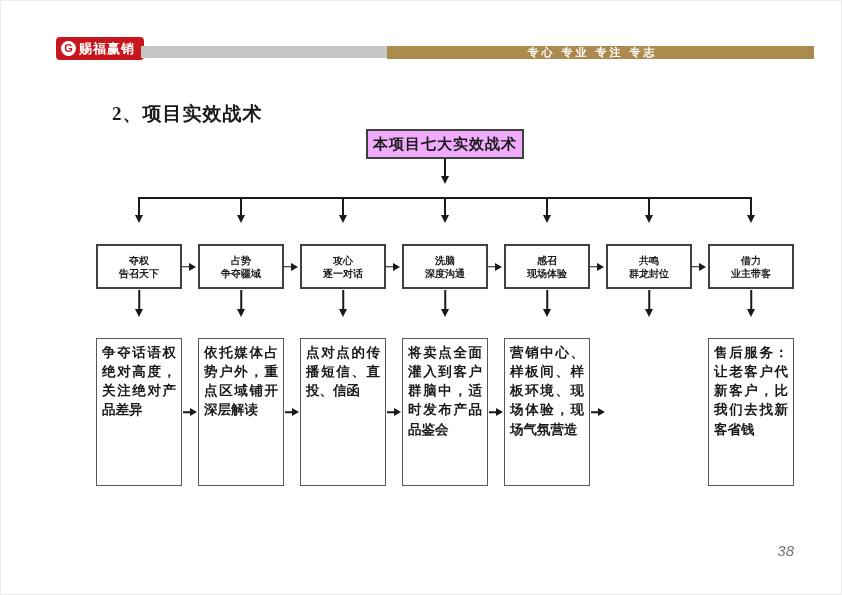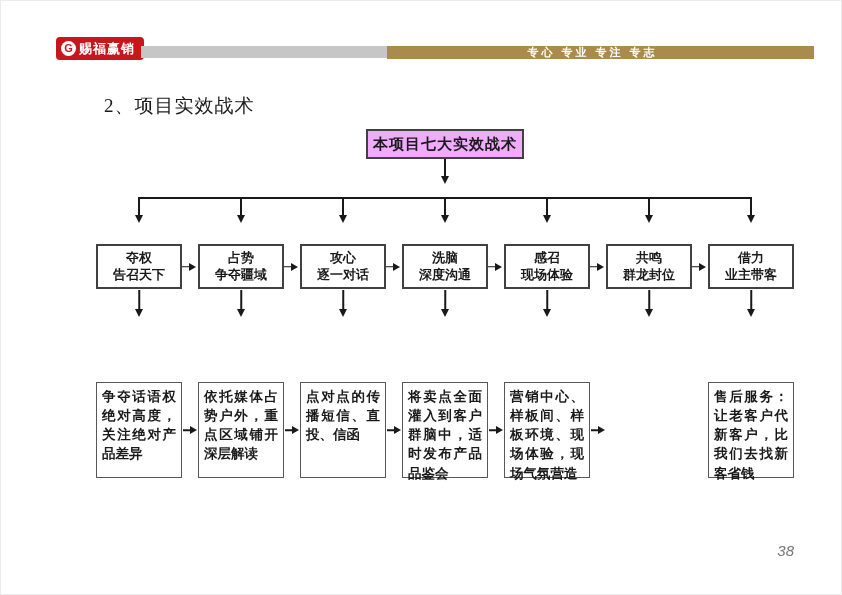--- a/index.html
+++ b/index.html
@@ -22,21 +22,21 @@
   .logo-text{color:#fff;font-weight:bold;font-size:13px;margin-left:3px;letter-spacing:1px;
     font-family:"Liberation Serif","DejaVu Serif",serif;}
   .bar-gray{position:absolute;left:140px;top:45px;width:246px;height:12px;background:#c6c6c6;}
   .bar-gold{
     position:absolute;left:386px;top:45px;width:427px;height:13px;background:#ab8a4e;
     display:flex;align-items:center;justify-content:center;padding-right:16px;box-sizing:border-box;
   }
   .bar-gold span{color:#fff;font-size:11px;font-weight:bold;letter-spacing:3px;line-height:13px;}
   
   .page-title{
-    position:absolute;left:95px;top:84px;margin:8px;font-size:19px;font-weight:normal;
+    position:absolute;left:95px;top:84px;margin:16px;font-size:19px;font-weight:bold;
     font-family:"Liberation Serif","DejaVu Serif",serif;letter-spacing:1px;
   }
   
   .chart{position:absolute;left:95px;top:128px;width:698px;height:346px;
     font-family:"Liberation Serif","DejaVu Serif",serif;}
   .root-box{
     position:absolute;left:270px;top:0;width:158px;height:30px;box-sizing:border-box;
     border:2px solid #414141;display:flex;align-items:center;justify-content:center;
     font-size:15px;font-weight:bold;letter-spacing:1px;background:#f0abfc;
   }
@@ -47,26 +47,26 @@
     border-left:4px solid transparent;border-right:4px solid transparent;border-top:8px solid #191919;
   }
   .root-head{position:absolute;left:345px;top:47px;width:0;height:0;
     border-left:4px solid transparent;border-right:4px solid transparent;border-top:8px solid #191919;}
   .h-line{position:absolute;left:42px;top:68px;width:614px;height:1.5px;background:#191919;}
   .cols{position:absolute;left:0;top:115px;width:698px;display:flex;justify-content:space-between;}
   .col{position:relative;width:86px;}
   .tactic{
     position:relative;height:45px;box-sizing:border-box;border:2px solid #414141;background:#fff;
     display:flex;flex-direction:column;align-items:center;justify-content:center;
-    font-size:13px;font-weight:bold;line-height:1.3;text-align:center;
+    font-size:10px;font-weight:bold;line-height:1.3;text-align:center;
   }
   .detail{
-    position:relative;height:96px;box-sizing:border-box;border:1.5px solid #575757;background:#fff;
+    position:relative;height:148px;box-sizing:border-box;border:1.5px solid #575757;background:#fff;
     padding:4px 5px;font-size:13.5px;font-weight:bold;line-height:1.42;
-    text-align:justify;text-justify:inter-character;margin-top:44px;
+    text-align:justify;text-justify:inter-character;
   }
   .v-arrow{position:relative;height:49px;}
   .v-arrow::before{content:'';position:absolute;left:50%;top:1px;width:1.5px;height:19px;
     background:#191919;transform:translateX(-50%);}
   .v-arrow::after{content:'';position:absolute;left:50%;top:20px;transform:translateX(-50%);
     width:0;height:0;border-left:4px solid transparent;border-right:4px solid transparent;
     border-top:8px solid #191919;}
   .col:not(:last-child) .tactic::before,
   .col:not(:last-child) .detail::before{
     content:'';position:absolute;top:50%;left:100%;margin-left:2px;width:8px;height:1.5px;

